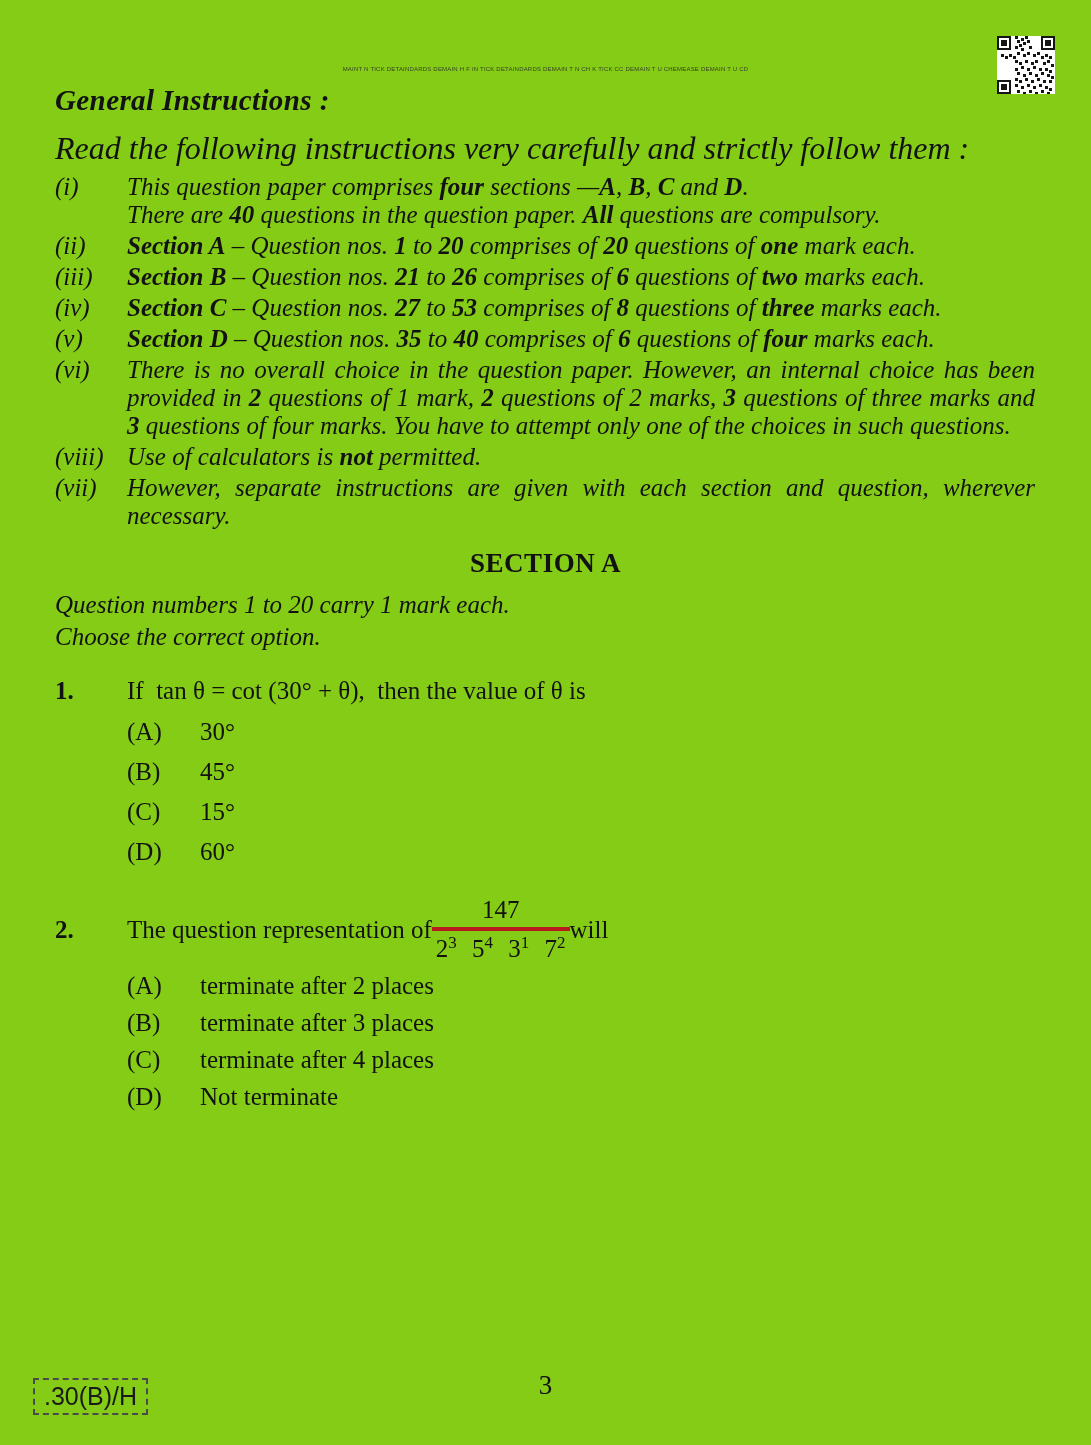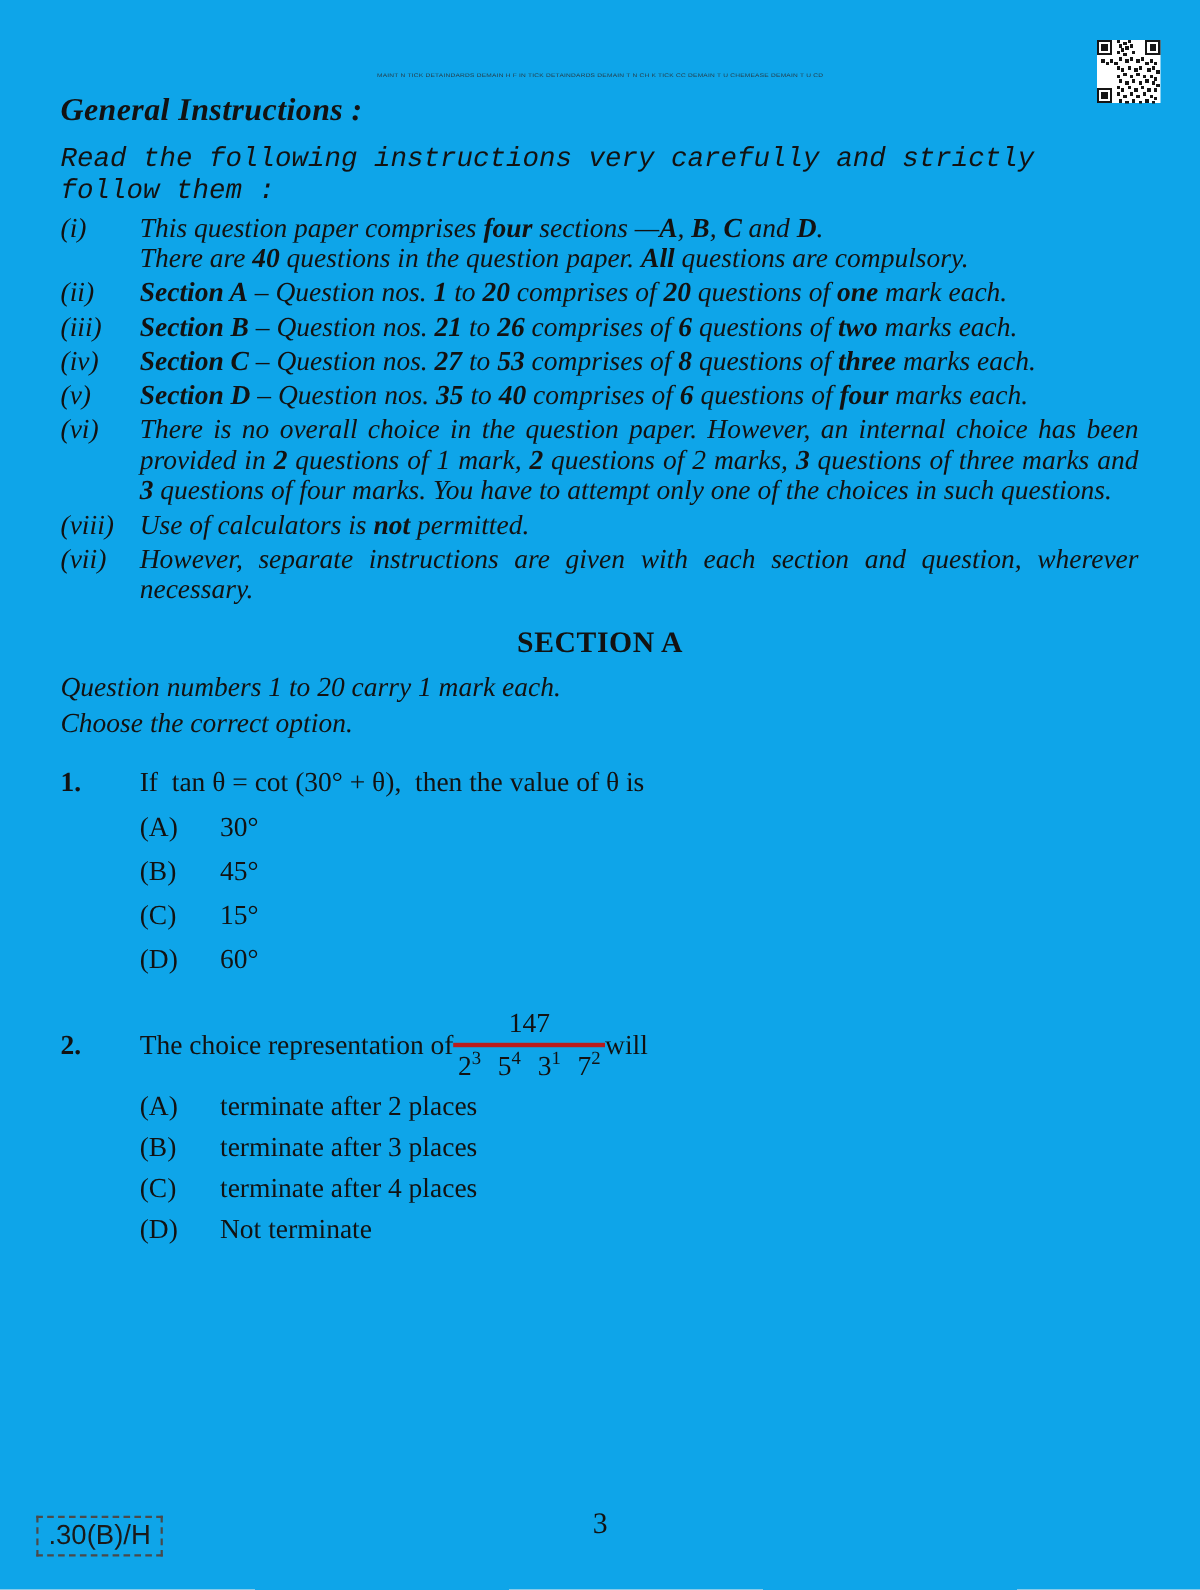--- a/index.html
+++ b/index.html
@@ -1,33 +1,33 @@
 <!DOCTYPE html>
 <html><head>
 <meta charset="utf-8">
 <style>
   * { margin:0; padding:0; box-sizing:border-box; }
   html,body { background:#e8e8e8; }
   .page {
-    position:relative; width:1091px; height:1445px; background:#0ea5e9;
+    position:relative; width:1091px; height:1445px; background:#84cc16;
     font-family:"Liberation Serif", serif; color:#121212; overflow:hidden;
     margin:0 auto;
   }
   .micro-text {
     position:absolute; top:66px; left:50%;
     transform:translateX(-50%) scaleY(0.8);
     font-family:"Liberation Sans", sans-serif; font-size:6px;
     letter-spacing:0.2px; color:#2a2a2a; white-space:nowrap; opacity:0.85;
   }
   .qr { position:absolute; top:36px; right:36px; width:58px; height:58px; }
   .gi-title {
     margin:84px 56px 0 55px; font-size:29px; font-weight:bold;
     font-style:italic; letter-spacing:0.4px;
   }
-  .gi-intro { margin:13px 56px 0 55px; font-size:25px; font-style:italic;font-family:Liberation Mono, monospace; }
+  .gi-intro { margin:13px 56px 0 55px; font-size:32px; font-style:italic; }
   #gi-items { margin:6px 56px 0 55px; }
   .gi-item { display:flex; margin-top:3px; font-style:italic; font-size:25px; line-height:28px; }
   .gi-item .lbl { flex:0 0 72px; }
   .gi-item .txt { flex:1; }
   .gi-item .para { text-align:justify; }
   .bi { font-weight:bold; }
   .section-title {
     text-align:center; font-size:27px; font-weight:bold; margin-top:18px;
     letter-spacing:0.5px;
   }
@@ -240,21 +240,21 @@
         <span class="opt-label">(D)</span>
         <span>60°</span>
       </div>
     </div>
   </div>
 
   <div class="question" style="margin-top:30px;">
     <div class="q-row">
       <div class="q-num" style="align-self:center;">2.</div>
       <div class="q-inline">
-        <span>The choice representation of</span>
+        <span>The question representation of</span>
         <span class="fraction">
           <div class="frac-num">147</div>
           <div class="frac-den">
             <span class="term"><span>2</span><sup>3</sup></span>
             <span class="term"><span>5</span><sup>4</sup></span>
             <span class="term"><span>3</span><sup>1</sup></span>
             <span class="term"><span>7</span><sup>2</sup></span>
           </div>
         </span>
         <span>will</span>

